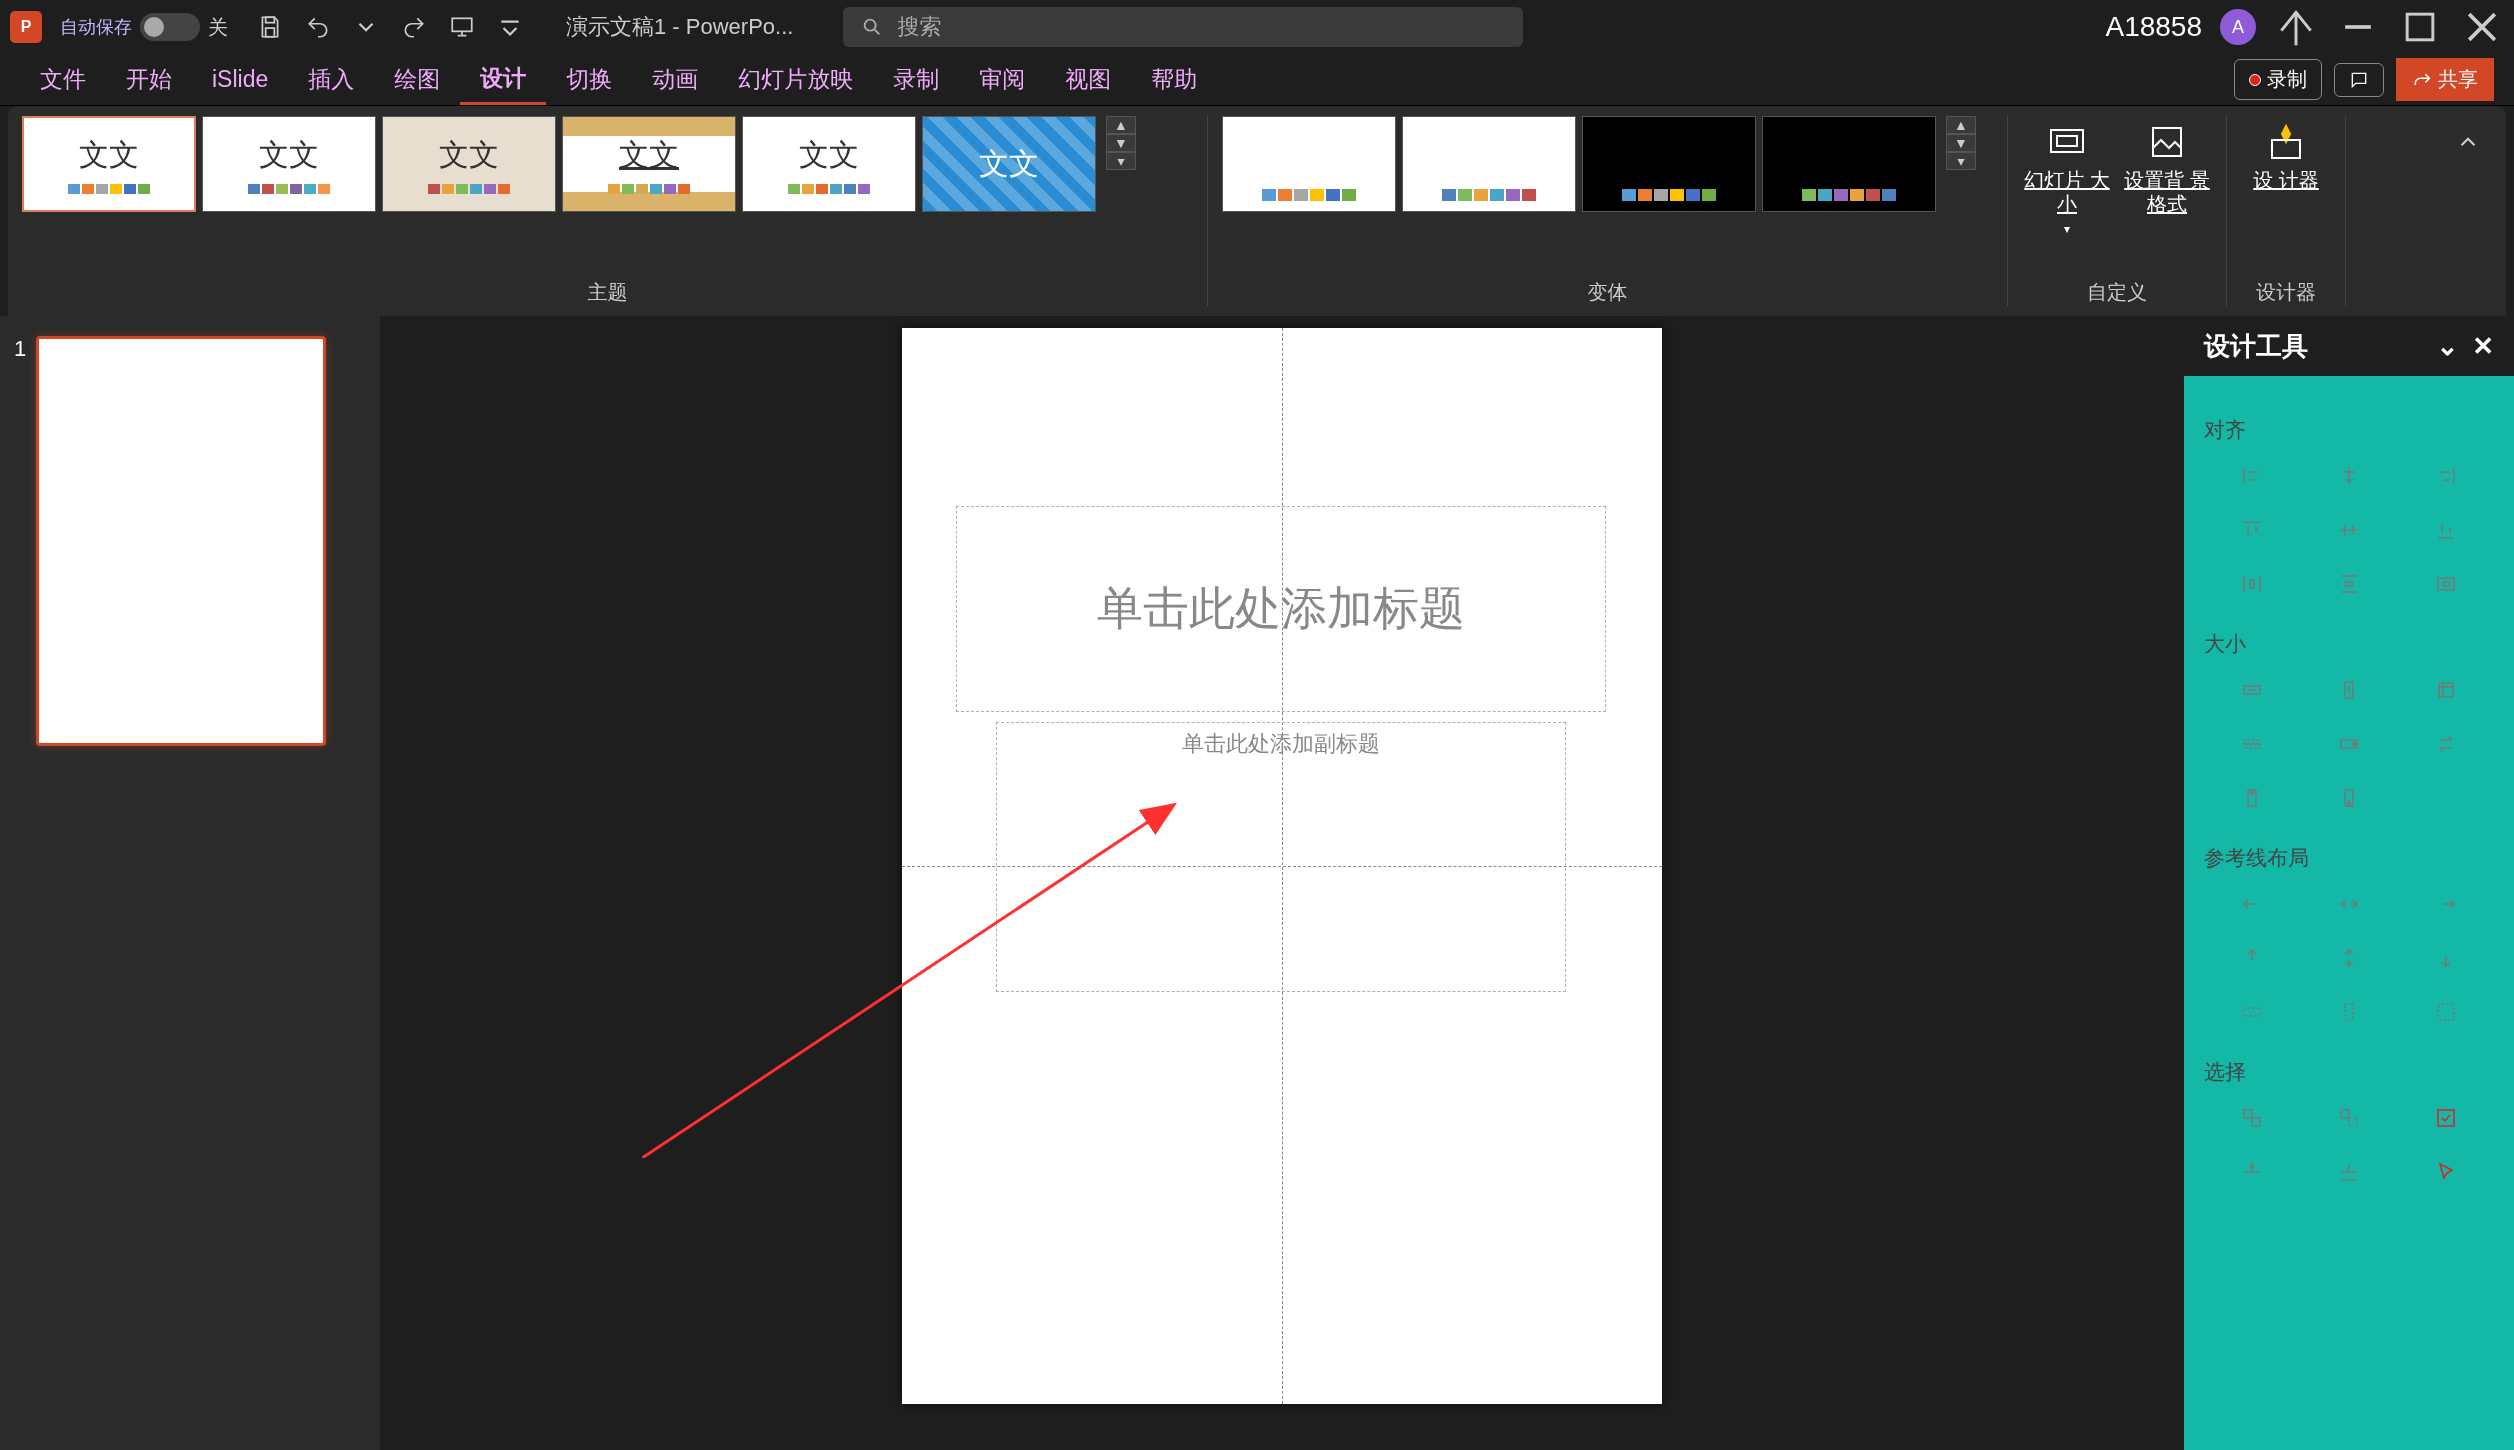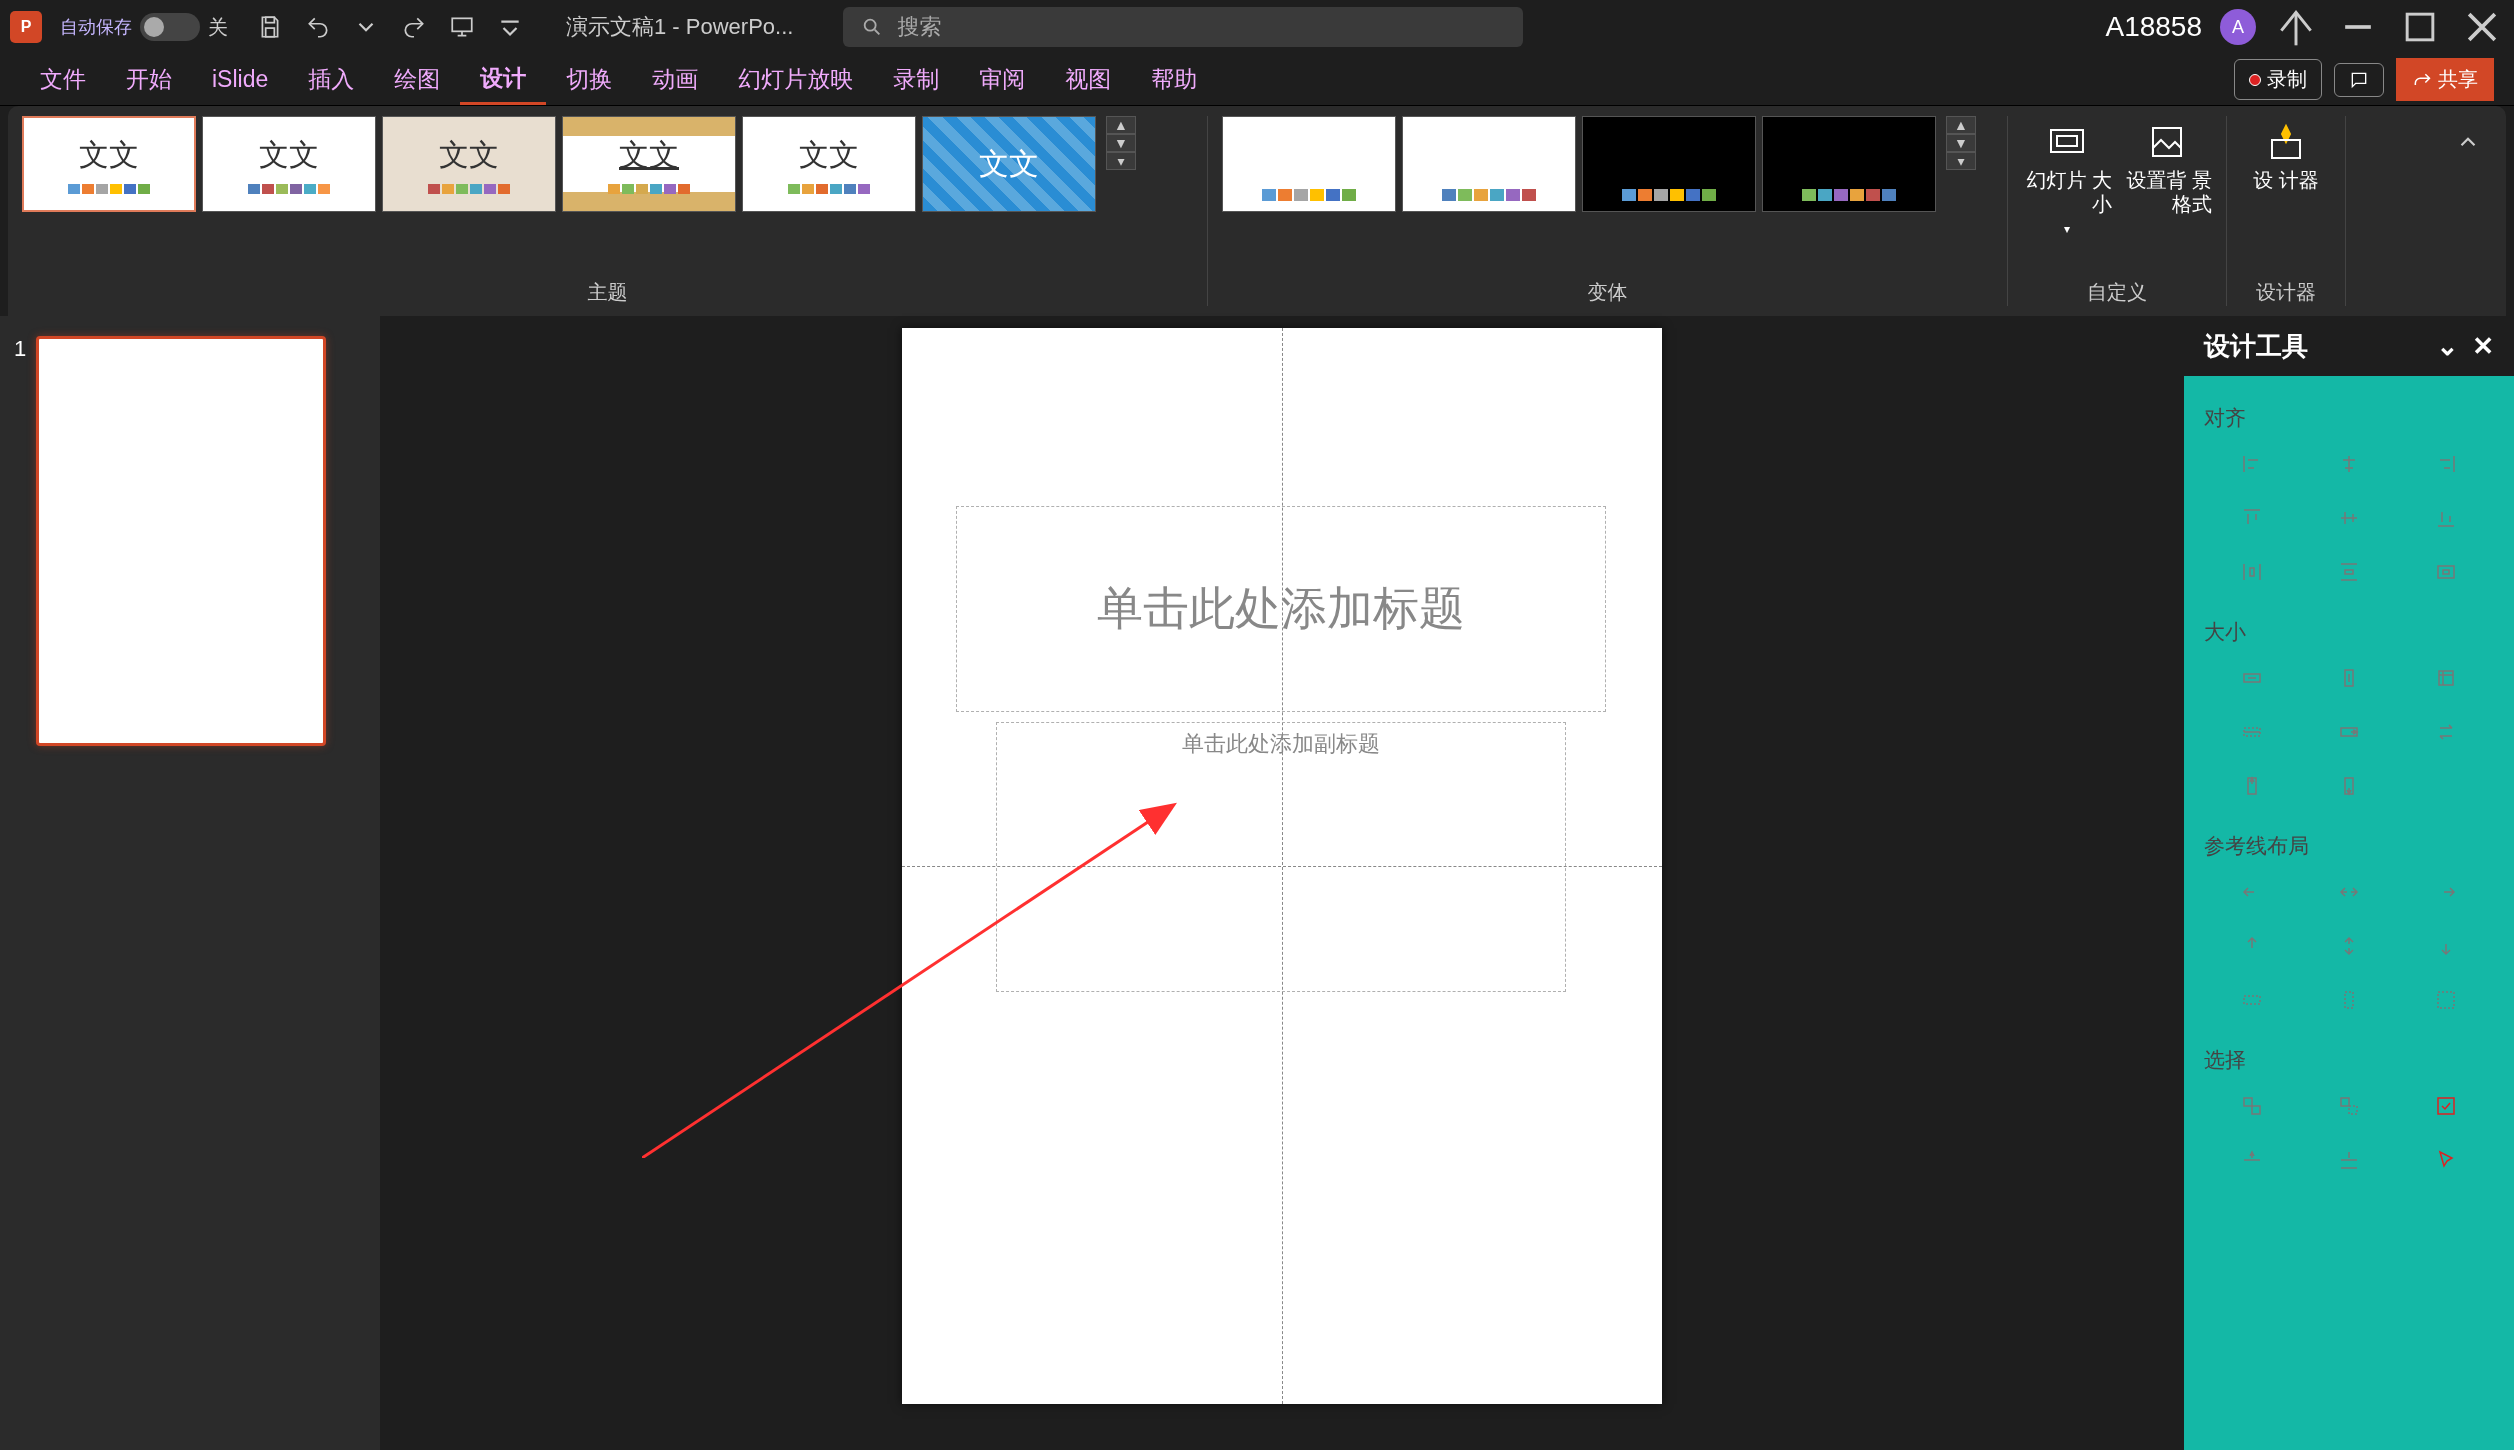--- a/index.html
+++ b/index.html
@@ -48,21 +48,21 @@
 .theme-thumb.t6 { background: repeating-linear-gradient(45deg,#2a8dd4,#2a8dd4 10px,#5aa8dd 10px,#5aa8dd 20px); }
 .theme-thumb.t6 .tt { color:#fff; }
 .gallery-scroll { width: 30px; display: flex; flex-direction: column; }
 .gallery-scroll div { flex:1; border:1px solid #555; background:#3a3a3a; display:flex; align-items:center; justify-content:center; color:#ccc; font-size:14px; cursor:pointer;}
 .variant-thumb { width: 174px; height: 96px; background: #fff; border: 1px solid #555; display:flex; align-items:flex-end; justify-content:center; padding-bottom:10px;}
 .variant-thumb.dark { background:#000; }
 .variant-thumb .colors { display:flex; gap:2px; }
 .variant-thumb .colors span{ width:14px; height:12px; }
 .big-btn { display:flex; flex-direction:column; align-items:center; width:90px; gap:6px; color:#fff; cursor:pointer; padding-top:6px;}
 .big-btn svg { width:40px; height:40px; }
-.big-btn .lbl {font-size:20px; text-align:right; line-height:1.2;}
+.big-btn .lbl {font-size:20px; text-align:center; line-height:1.2;text-decoration:underline;}
 
 
 .main { position: absolute; top: 316px; bottom: 0; left: 0; right: 0; display: flex; }
 .slide-panel { width: 380px; background: #2b2b2b; padding: 20px 14px; }
 .slide-item { display: flex; gap: 10px; }
 .slide-num { color: #fff; font-size: 22px; }
 .slide-thumb { width: 290px; height: 410px; background: #fff; border: 3px solid #d24726; border-radius: 4px; box-shadow: 0 0 8px rgba(210,71,38,0.4); }
 .canvas-wrap { flex: 1; background: #1e1e1e; position: relative; display:flex; align-items:flex-start; justify-content:center; padding-top:12px;}
 .slide-canvas { width: 760px; height: 1076px; background: #fff; position: relative; box-shadow: 0 0 10px rgba(0,0,0,0.6); }
 .guide-v { position:absolute; top:0; bottom:0; left:50%; border-left:1px dashed #888; }
@@ -70,21 +70,21 @@
 .title-ph { position:absolute; left:54px; top:178px; width:650px; height:206px; border:1px dashed #b0b0b0; display:flex; align-items:center; justify-content:center; }
 .title-ph span{ color:#888; font-size:46px; }
 .sub-ph { position:absolute; left:94px; top:394px; width:570px; height:270px; border:1px dashed #b0b0b0; padding-top:6px; text-align:center; }
 .sub-ph span{ color:#888; font-size:22px; }
 .arrow { position:absolute; left:-260px; top:470px; width:540px; height:360px; pointer-events:none; }
 
 
 .right-panel { width: 330px; background: #14b8a6; color: #333; display:flex; flex-direction:column; }
 .rp-header { height: 60px; background: #1e1e1e; color: #fff; font-size: 26px; display:flex; align-items:center; padding:0 20px; font-weight:600; }
 .rp-header .icons { margin-left:auto; display:flex; gap:14px; }
-.rp-body { flex:1; overflow-y:auto; padding: 16px 20px; }
+.rp-body { flex:1; overflow-y:auto; padding: 28px 20px; }
 .rp-section-title { font-size: 21px; color: #444; margin: 12px 0 10px; }
 .icon-grid { display:grid; grid-template-columns: repeat(3,1fr); gap: 10px 0; margin-bottom: 24px; }
 .icon-cell { height: 44px; display:flex; align-items:center; justify-content:center; cursor:pointer; }
 .icon-cell svg { width:24px; height:24px; stroke:#777; fill:none; stroke-width:1.5; }
 .icon-cell.red svg { stroke:#d22; }
 
 
 .c1{background:#5b9bd5}.c2{background:#ed7d31}.c3{background:#a5a5a5}.c4{background:#ffc000}.c5{background:#4472c4}.c6{background:#70ad47}
 .cA{background:#4f81bd}.cB{background:#c0504d}.cC{background:#9bbb59}.cD{background:#8064a2}.cE{background:#4bacc6}.cF{background:#f79646}
 .cG{background:#e8a33d}.cH{background:#7ebb5b}.cI{background:#4aa6c4}.cJ{background:#9668c0}.cK{background:#e26b2d}.cL{background:#d5a94d}

